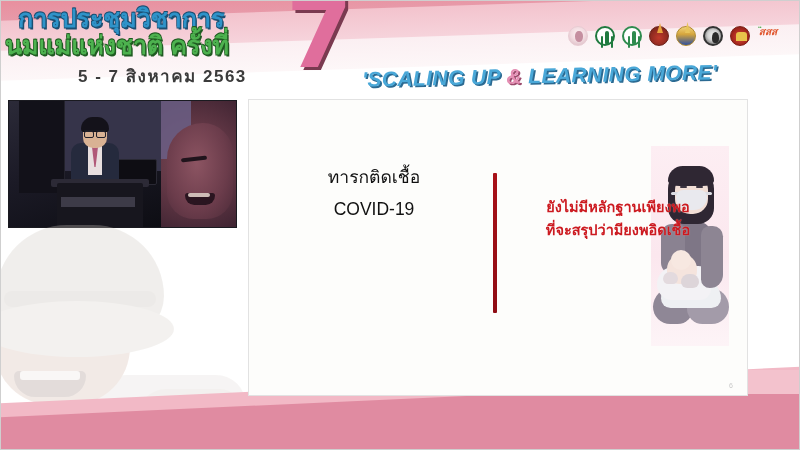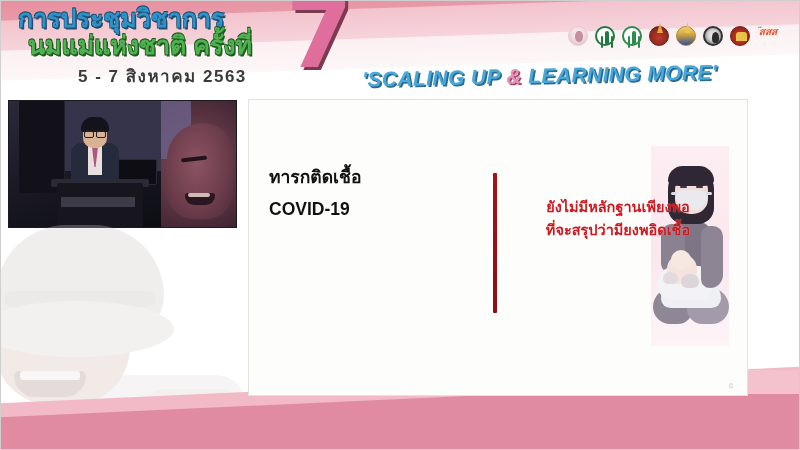--- a/index.html
+++ b/index.html
@@ -49,21 +49,21 @@
     position: absolute; left: 18px; top: 4px;
     font-size: 25px; font-weight: bold;
     color: #2f93c9;
     letter-spacing: 0px;
     text-shadow: 1.5px 1.5px 0 #1c4f72, -0.6px -0.6px 0 #1c4f72,
                  0.6px -0.6px 0 #1c4f72, -0.6px 0.6px 0 #1c4f72;
     white-space: nowrap;
     line-height: 1.15;
   }
   .title-line2 {
-    position: absolute; left: 28px; top: 31px;
+    position: absolute; left: 5px; top: 31px;
     font-size: 25px; font-weight: bold;
     color: #4db24f;
     text-shadow: 1.5px 1.5px 0 #1f5a21, -0.6px -0.6px 0 #1f5a21,
                  0.6px -0.6px 0 #1f5a21, -0.6px 0.6px 0 #1f5a21;
     white-space: nowrap;
     line-height: 1.15;
   }
   .title-date {
     position: absolute; left: 78px; top: 62px;
     font-size: 17px; font-weight: bold;
@@ -128,24 +128,25 @@
   .slide {
     position: absolute; left: 248px; top: 99px;
     width: 500px; height: 297px;
     background: #fdfdfb;
     border: 1px solid #e2e2e2;
     overflow: hidden;
   }
   .slide-question {
     position: absolute; left: 20px; top: 62px;
     width: 210px;
+    text-align: center;
     color: #111111;
     font-size: 17.5px;
     line-height: 1.82;
-    font-weight: 700;
+    font-weight: 400;
   }
   .slide-question .ln { display: block; white-space: nowrap; }
   .red-rule {
     position: absolute; left: 244px; top: 73px;
     width: 3.5px; height: 140px;
     background: linear-gradient(180deg,#a81118 0%, #8f0d14 100%);
     border-radius: 1px;
   }
   .slide-answer {
     position: absolute; left: 258px; top: 96px;

